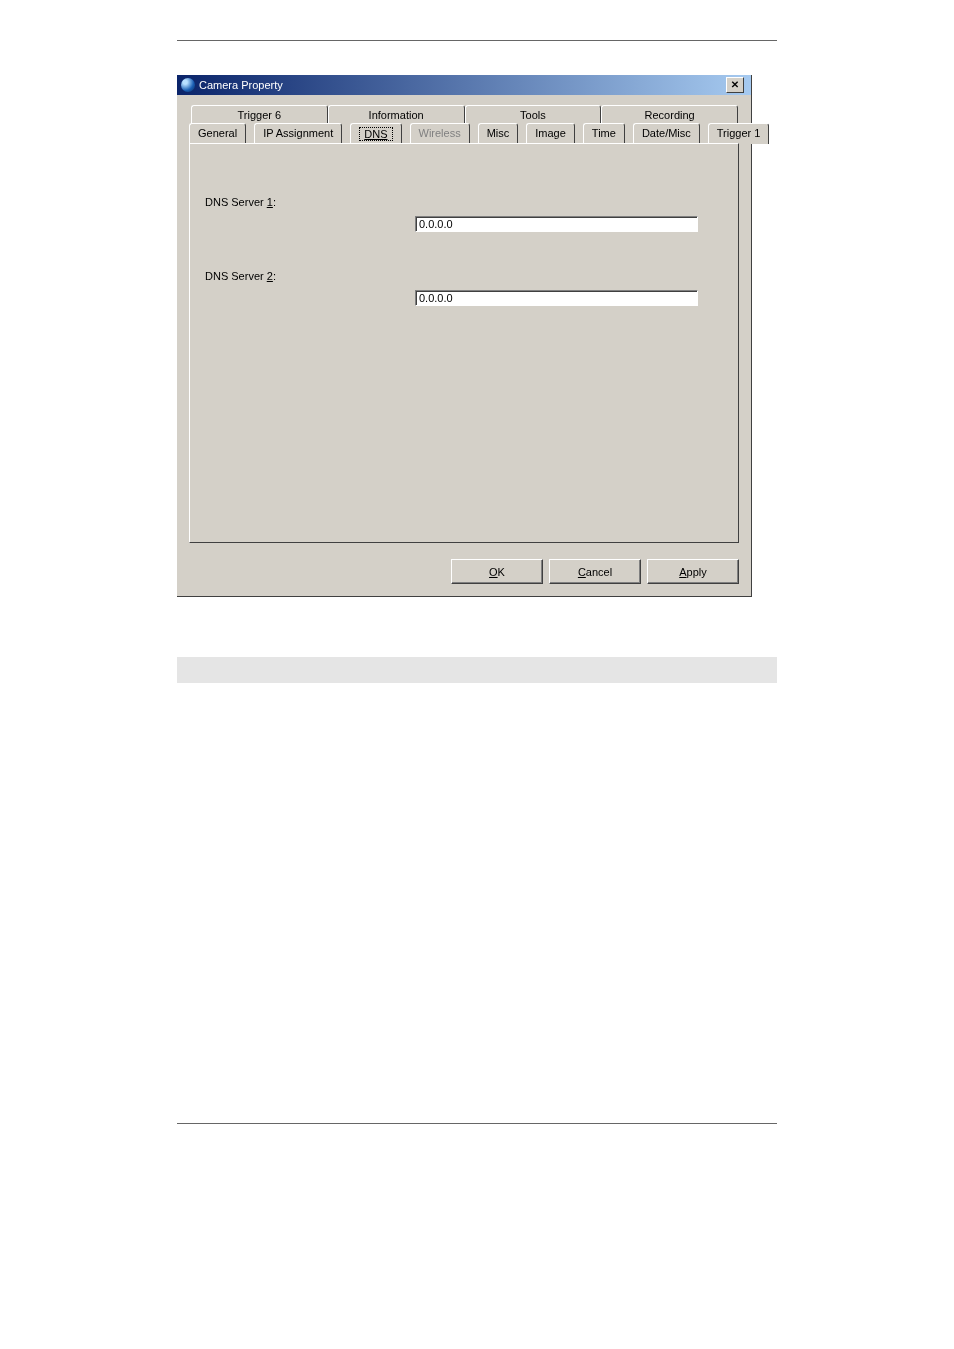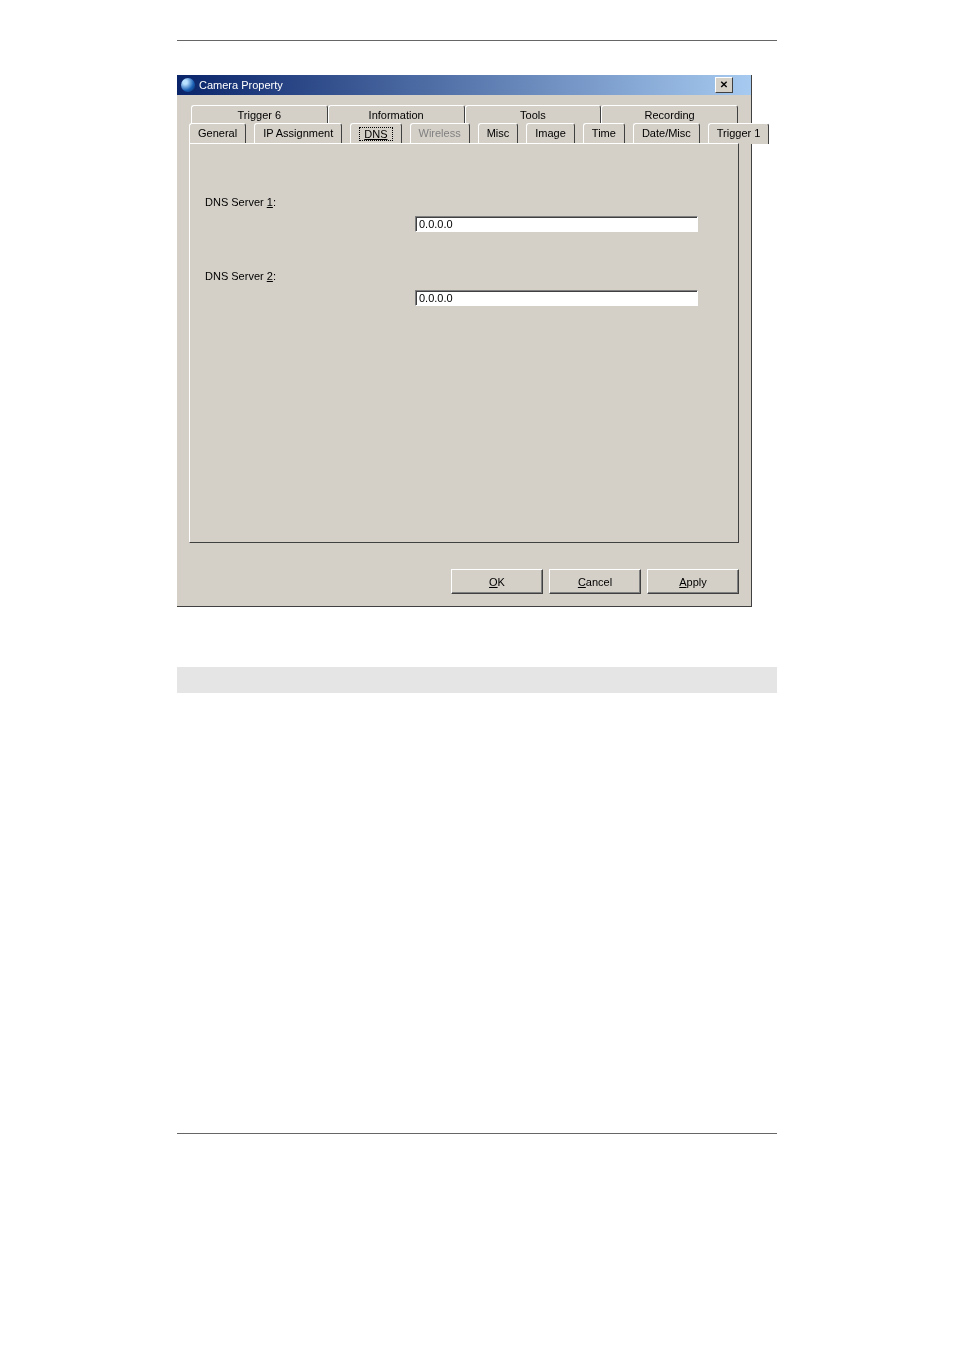--- a/index.html
+++ b/index.html
@@ -32,21 +32,21 @@
     width: 574px;
     background: #d4d0c8;
     border-right: 1px solid #404040;
     border-bottom: 1px solid #404040;
   }
   .titlebar {
     height: 20px;
     background: linear-gradient(to right, #0a246a, #a6caf0);
     display: flex;
     align-items: center;
-    padding: 0 18px 0 4px;
+    padding: 0 7px 0 4px;
     color: #fff;
   }
   .titlebar .app-icon {
     width: 14px;
     height: 14px;
     margin-right: 4px;
     display: inline-block;
     background: radial-gradient(circle at 30% 30%, #b8e0ff 15%, #1a5fb4 60%, #0a2a5c 100%);
     border-radius: 50%;
   }
@@ -163,21 +163,21 @@
     font-size: 11px;
     padding: 1px 3px;
     box-sizing: border-box;
     margin-right: 20px;
     margin-top: 44px;
   }
   .button-bar {
     display: flex;
     justify-content: flex-end;
     gap: 6px;
-    margin-top: 26px;
+    margin-top: 16px;
   }
   .std-button {
     width: 90px;
     height: 23px;
     background: #d4d0c8;
     border: 1px solid #fff;
     border-right-color: #404040;
     border-bottom-color: #404040;
     box-shadow: inset -1px -1px 0 #808080;
     font-family: Tahoma, Arial, sans-serif;

